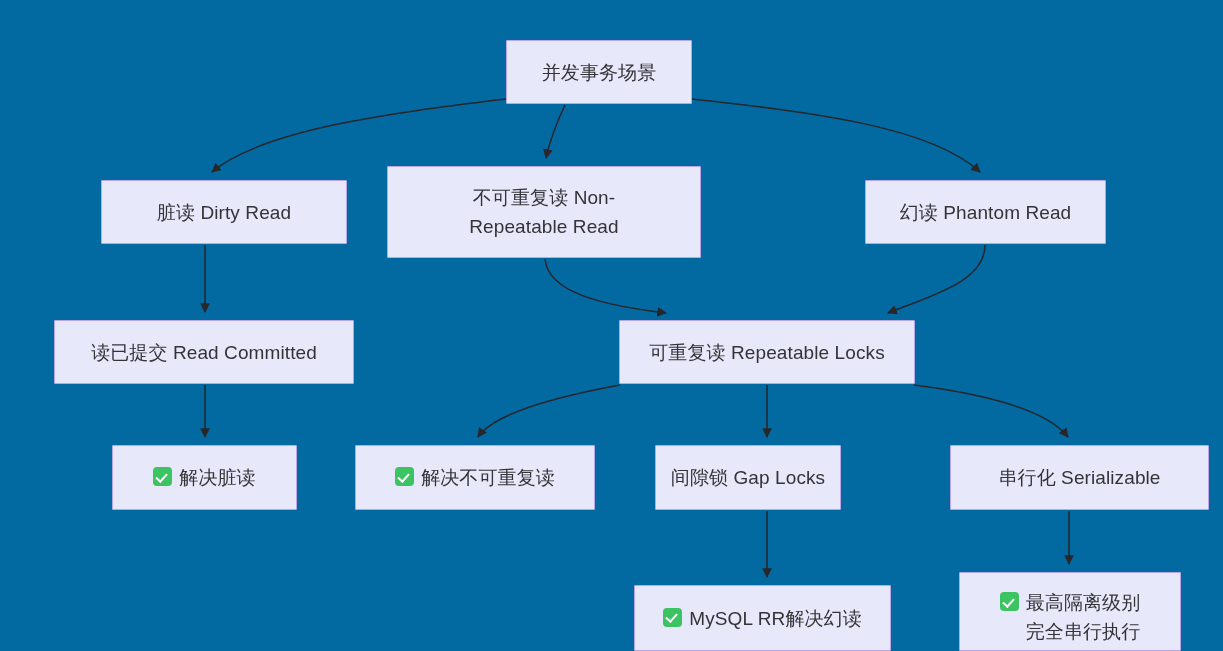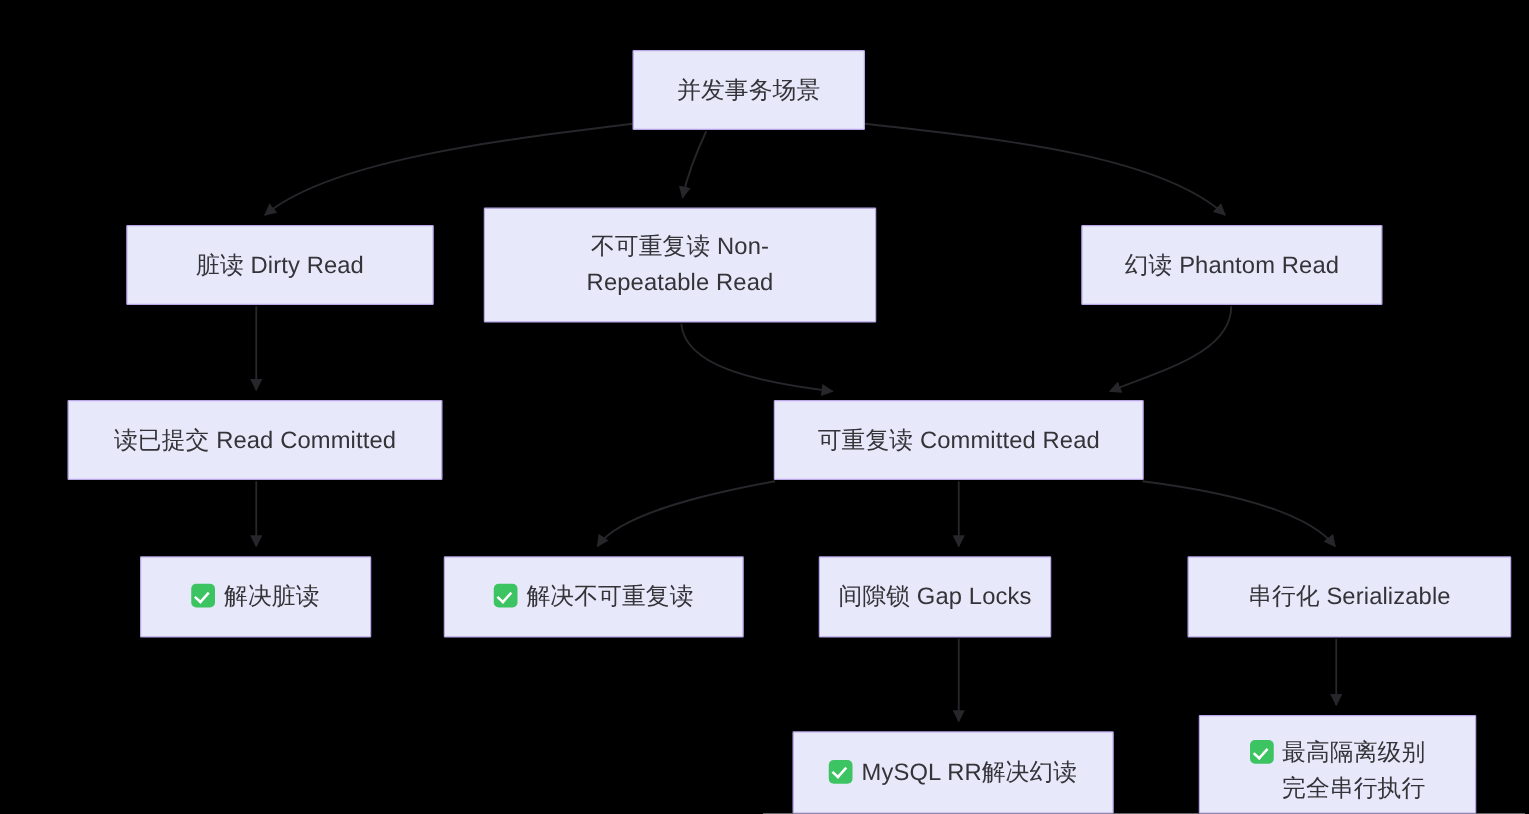--- a/index.html
+++ b/index.html
@@ -7,21 +7,21 @@
     padding: 0;
     background: #f4f4f8;
   }
   body {
     font-family: "Liberation Sans", "DejaVu Sans", sans-serif;
   }
   #canvas {
     position: relative;
     width: 1223px;
     height: 651px;
-    background: #000000;
+    background: #0369a1;
     overflow: hidden;
   }
   #edges {
     position: absolute;
     left: 0;
     top: 0;
     width: 1223px;
     height: 651px;
     pointer-events: none;
   }
@@ -122,21 +122,21 @@
   <div class="node" style="left:387px; top:166px; width:314px; height:92px;">
     <span class="label-wrap"><span class="lbl">不可重复读 Non-
 Repeatable Read</span></span>
   </div>
 
   <div class="node" style="left:54px; top:320px; width:300px; height:64px;">
     <span class="label-wrap"><span class="lbl">读已提交 Read Committed</span></span>
   </div>
 
   <div class="node" style="left:619px; top:320px; width:296px; height:64px;">
-    <span class="label-wrap"><span class="lbl">可重复读 Committed Read</span></span>
+    <span class="label-wrap"><span class="lbl">可重复读 Repeatable Locks</span></span>
   </div>
 
   <div class="node" style="left:112px; top:445px; width:185px; height:65px;">
     <span class="label-wrap">
       <span class="chk"></span>
       <span class="lbl">解决脏读</span>
     </span>
   </div>
 
   <div class="node" style="left:355px; top:445px; width:240px; height:65px;">

